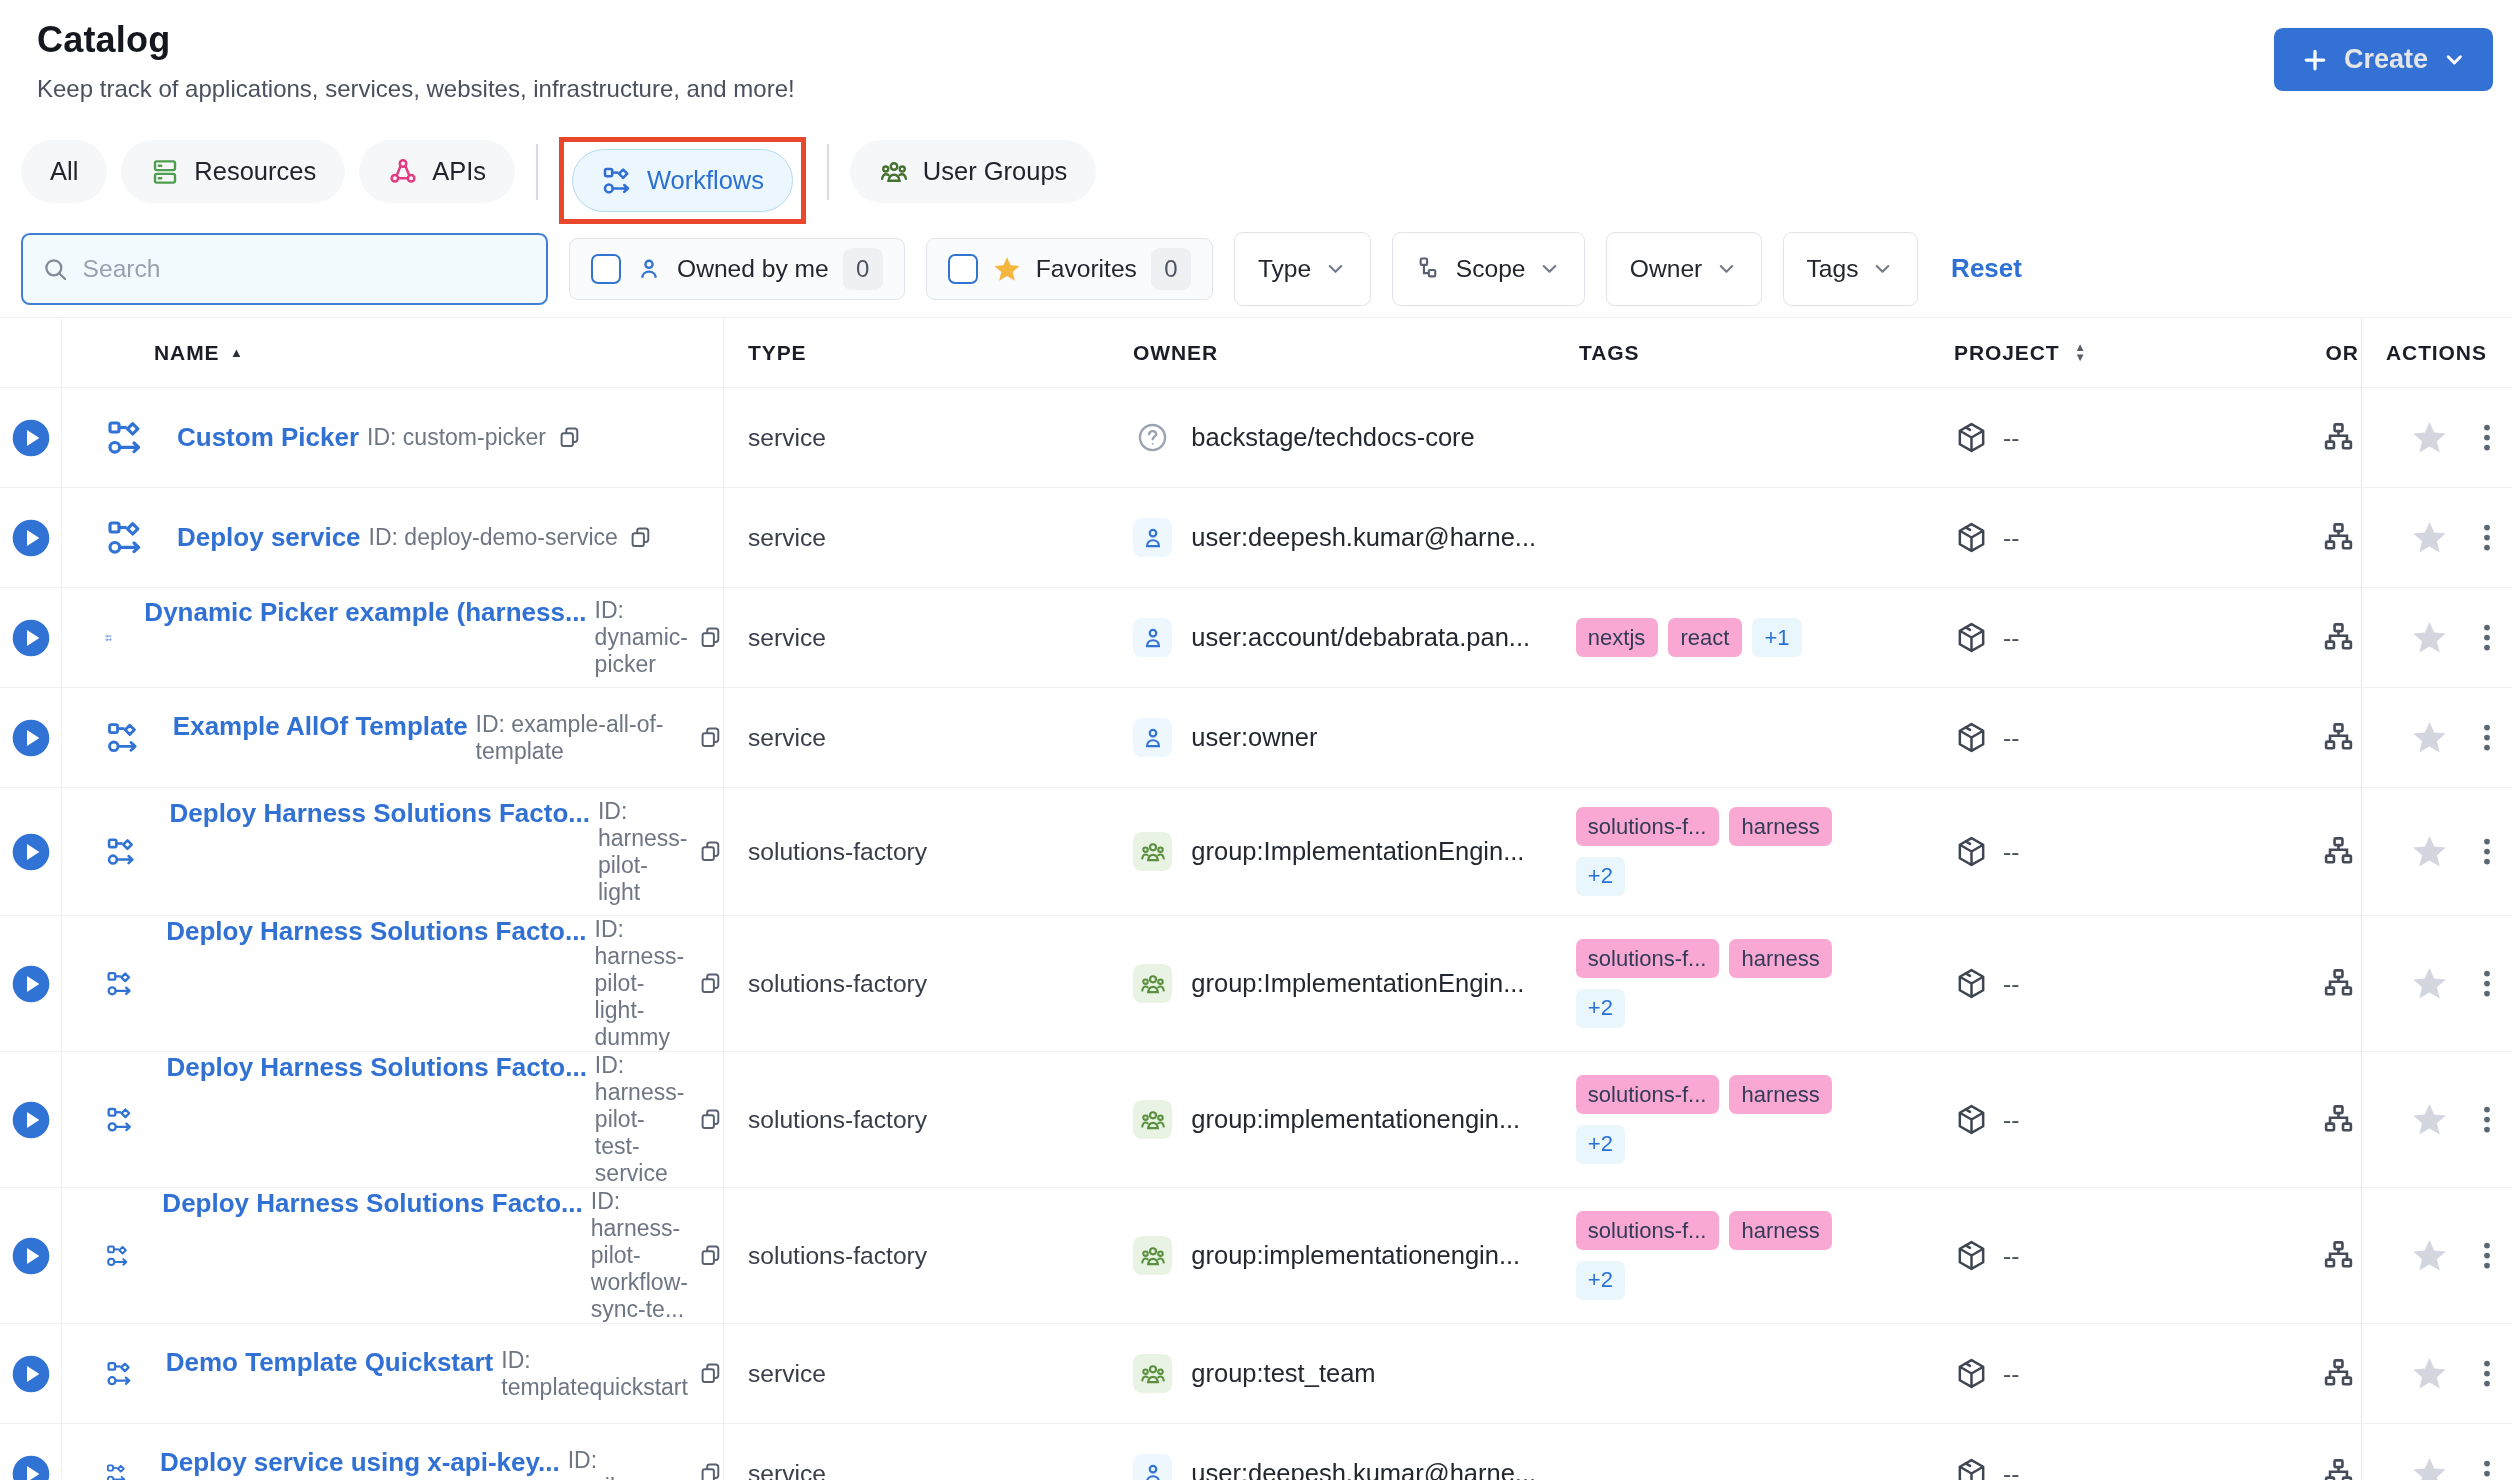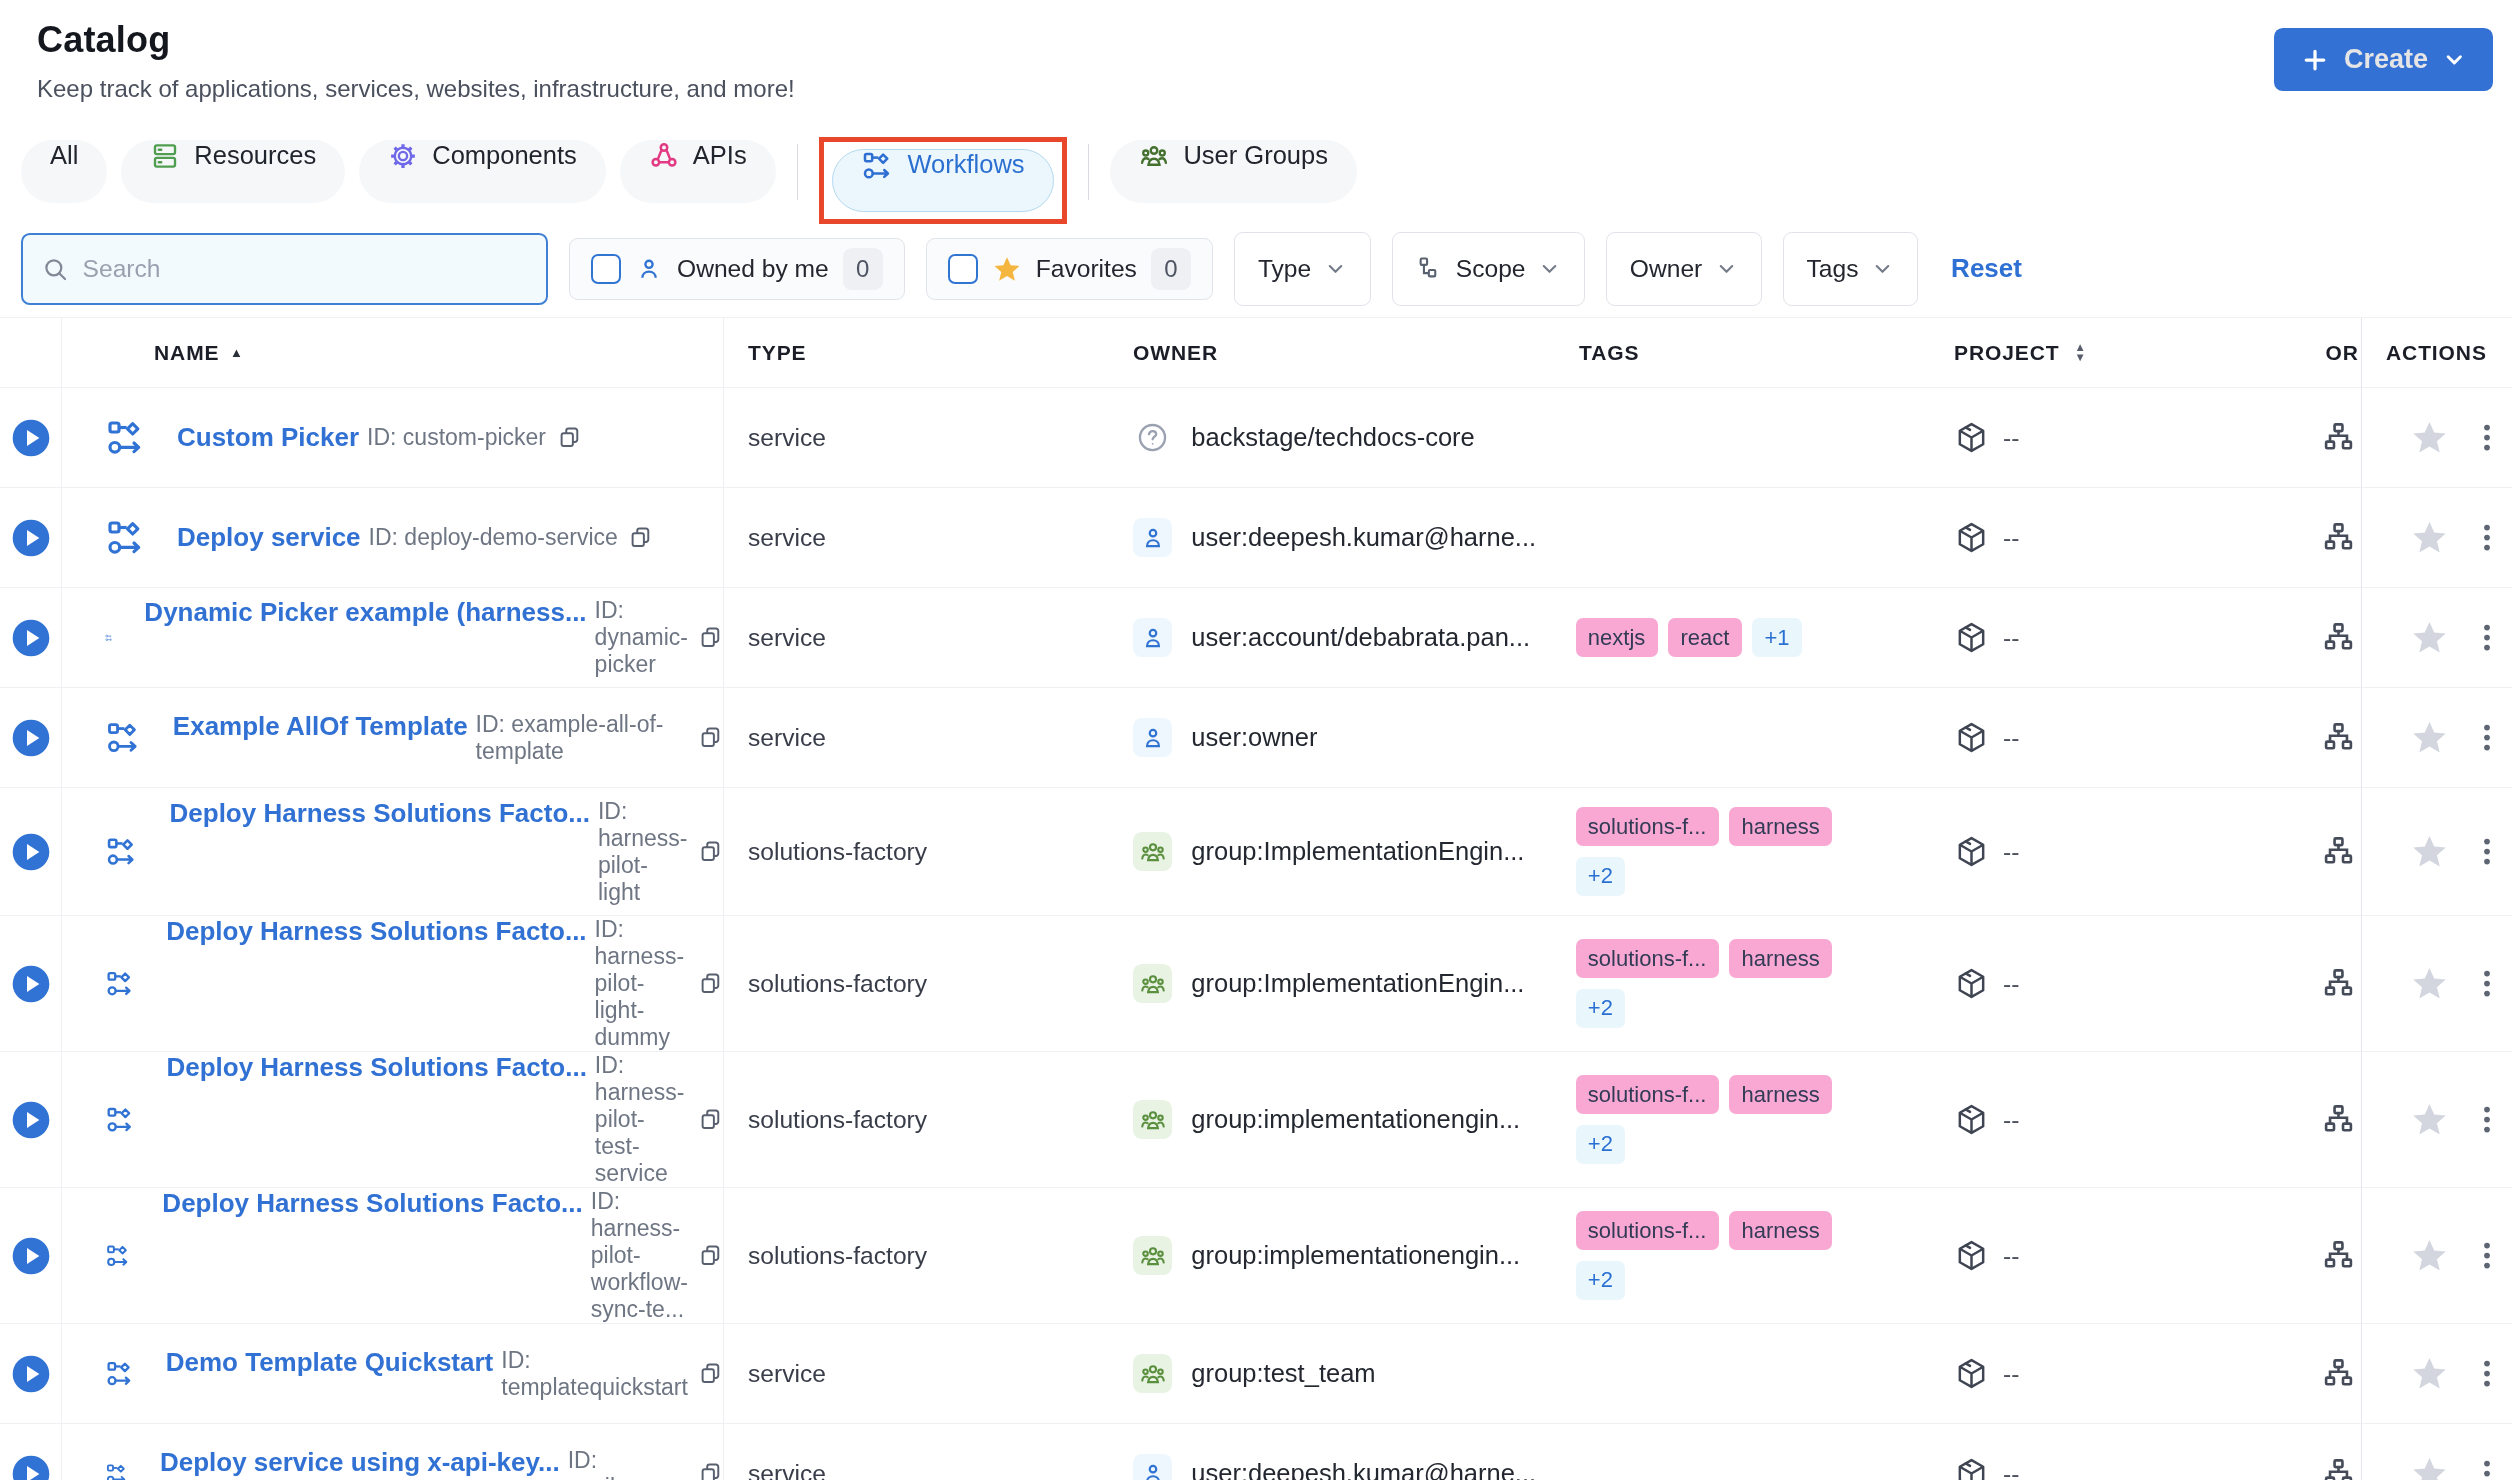--- a/index.html
+++ b/index.html
@@ -11,21 +11,21 @@
   .page-title { font-size:36px; font-weight:700; color:#14171d; letter-spacing:0.2px; }
   .page-subtitle { margin-top:14px; font-size:24px; color:#4a505d; }
   .create-btn { position:absolute; top:28px; right:19.3px; height:63px; padding:0 26px;
     background:#3471d5; border:none; border-radius:8.8px; color:#e5e5e5; display:flex;
     align-items:center; gap:14px; font-size:27px; font-weight:700; cursor:pointer;
     font-family:inherit; }
   .create-btn svg { display:block; }
 
   
   .tabs-row { display:flex; align-items:center; padding:0 21px; height:97px; gap:14px; }
-  .pill { display:inline-flex; gap:14px; height:63px; padding:0 28px;
+  .pill { display:inline-flex; align-items:center; gap:14px; height:63px; padding:0 28px;
     border-radius:32px; background:#f6f7f9; border:1.8px solid transparent; font-size:25.5px;
     color:#20242c; cursor:pointer; white-space:nowrap; }
   .pill svg { display:block; }
   .pill.selected { background:#ecf7fd; border-color:#b3d9ef; color:#2b70d0; }
   .tab-divider { width:1.8px; height:56px; background:#d8dbe1; margin:0 7px; }
   .red-box { border:5.3px solid #e8472b; padding:7px 8px; display:inline-flex;margin-top:18px; }
 
   
   .filters-row { display:flex; align-items:center; gap:21px; padding:0 21px; height:98px;
     border-bottom:1.8px solid #f0f1f4; }
@@ -115,30 +115,20 @@
   </div>
   <div class="pill">
     <svg width="30" height="30" viewBox="0 0 24 24" fill="none" stroke="#4f9d4f" stroke-width="1.9">
         <rect x="4" y="3.5" width="16" height="7" rx="1.5"></rect>
         <rect x="4" y="13.5" width="16" height="7" rx="1.5"></rect>
         <path d="M7 7h2M7 17h2" stroke-linecap="round"></path>
       </svg>
     <span>Resources</span>
   </div>
   <div class="pill">
-    <svg width="30" height="30" viewBox="0 0 24 24" fill="none" stroke="#6f68e8" stroke-width="1.9">
-        <circle cx="12" cy="12" r="3.3"></circle>
-        <circle cx="12" cy="12" r="6.6"></circle>
-        <g stroke-width="2.6">
-          <path d="M12 2.5v3M12 18.5v3M2.5 12h3M18.5 12h3M5.3 5.3l2.1 2.1M16.6 16.6l2.1 2.1M18.7 5.3l-2.1 2.1M7.4 16.6l-2.1 2.1"></path>
-        </g>
-      </svg>
-    <span>Components</span>
-  </div>
-  <div class="pill">
     <svg width="30" height="30" viewBox="0 0 24 24" fill="none" stroke="#e23a83" stroke-width="2">
         <circle cx="12" cy="5.2" r="2.6"></circle>
         <circle cx="5.5" cy="17" r="2.6"></circle>
         <circle cx="18.5" cy="17" r="2.6"></circle>
         <path d="M10.2 6.8L7 14.7M13.8 6.8L17 14.7M8.1 17h7.8"></path>
       </svg>
     <span>APIs</span>
   </div>
   <div class="tab-divider"></div>
   <div class="red-box">

